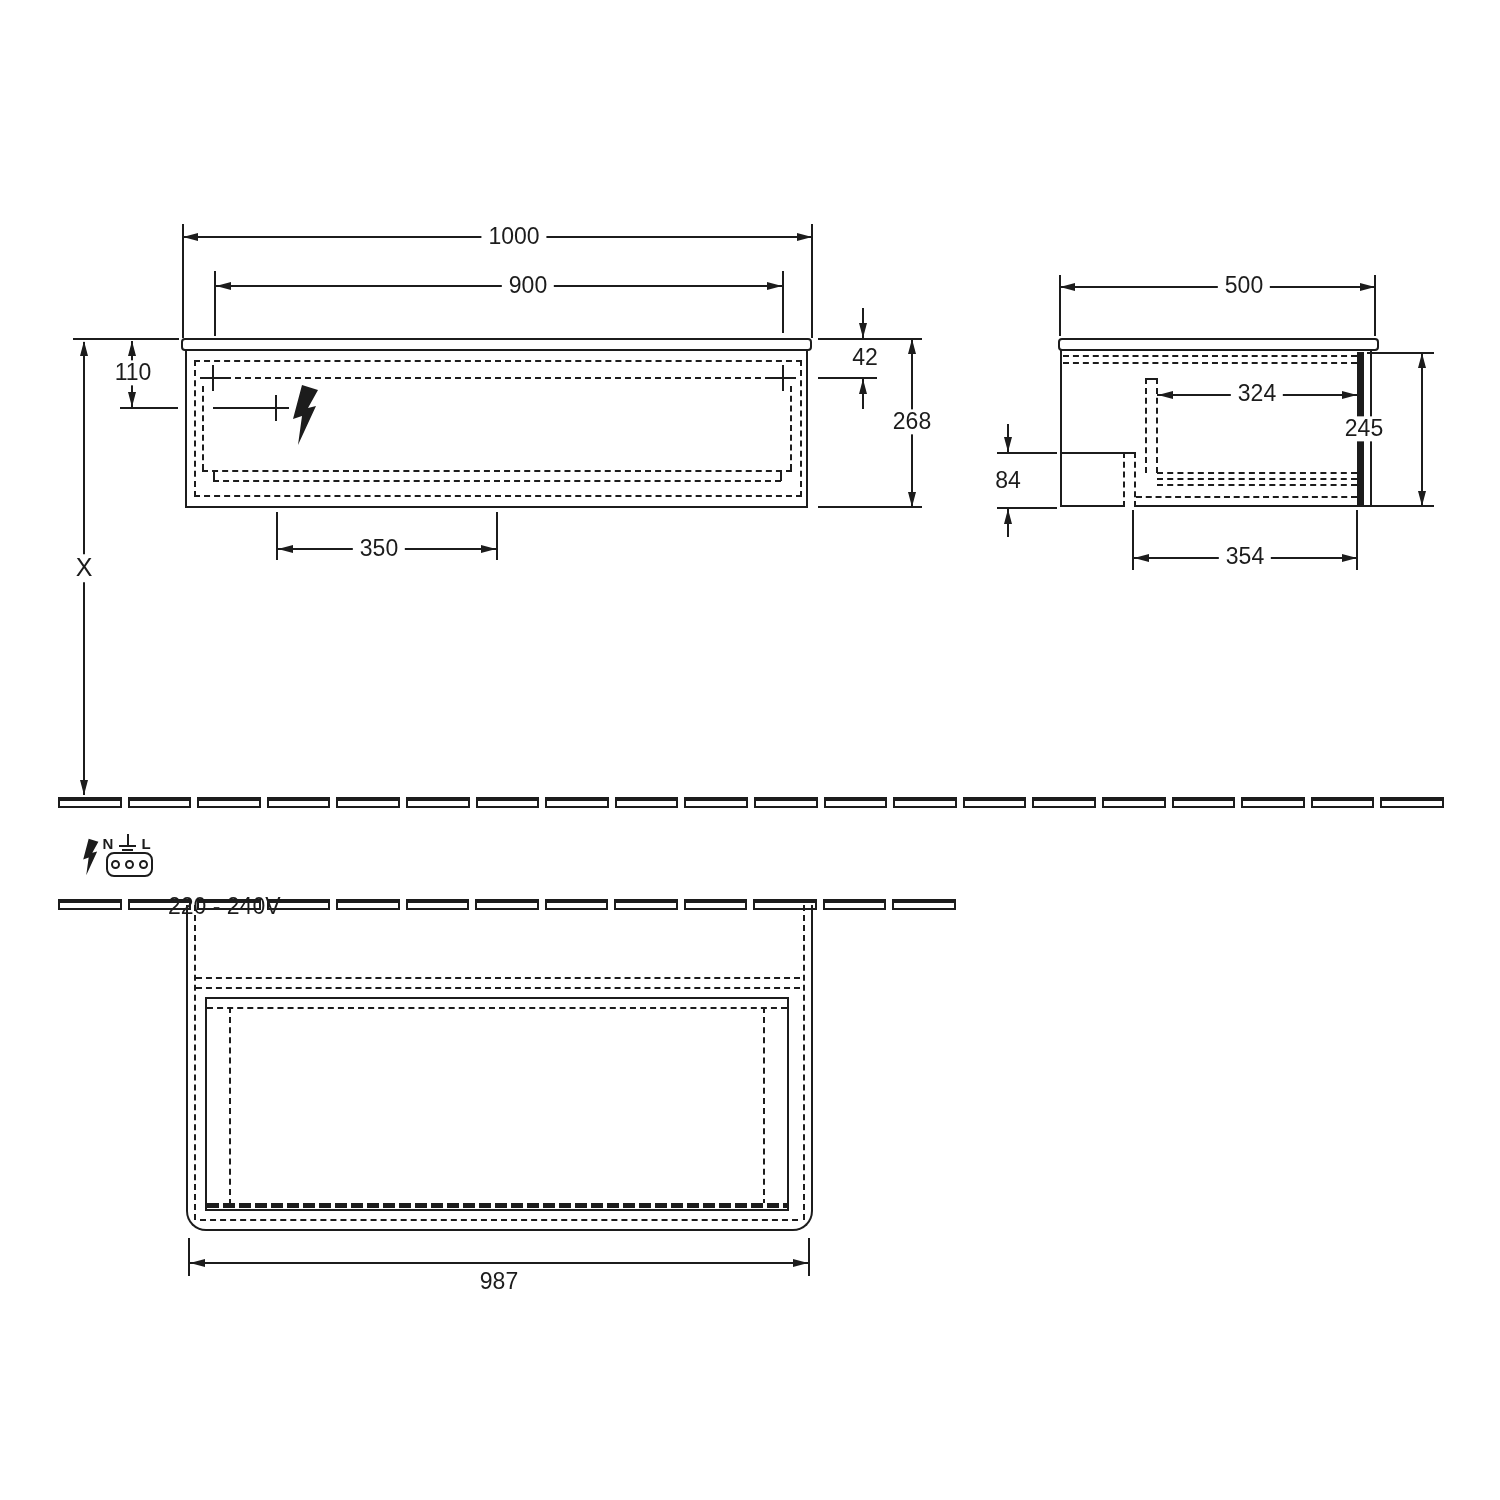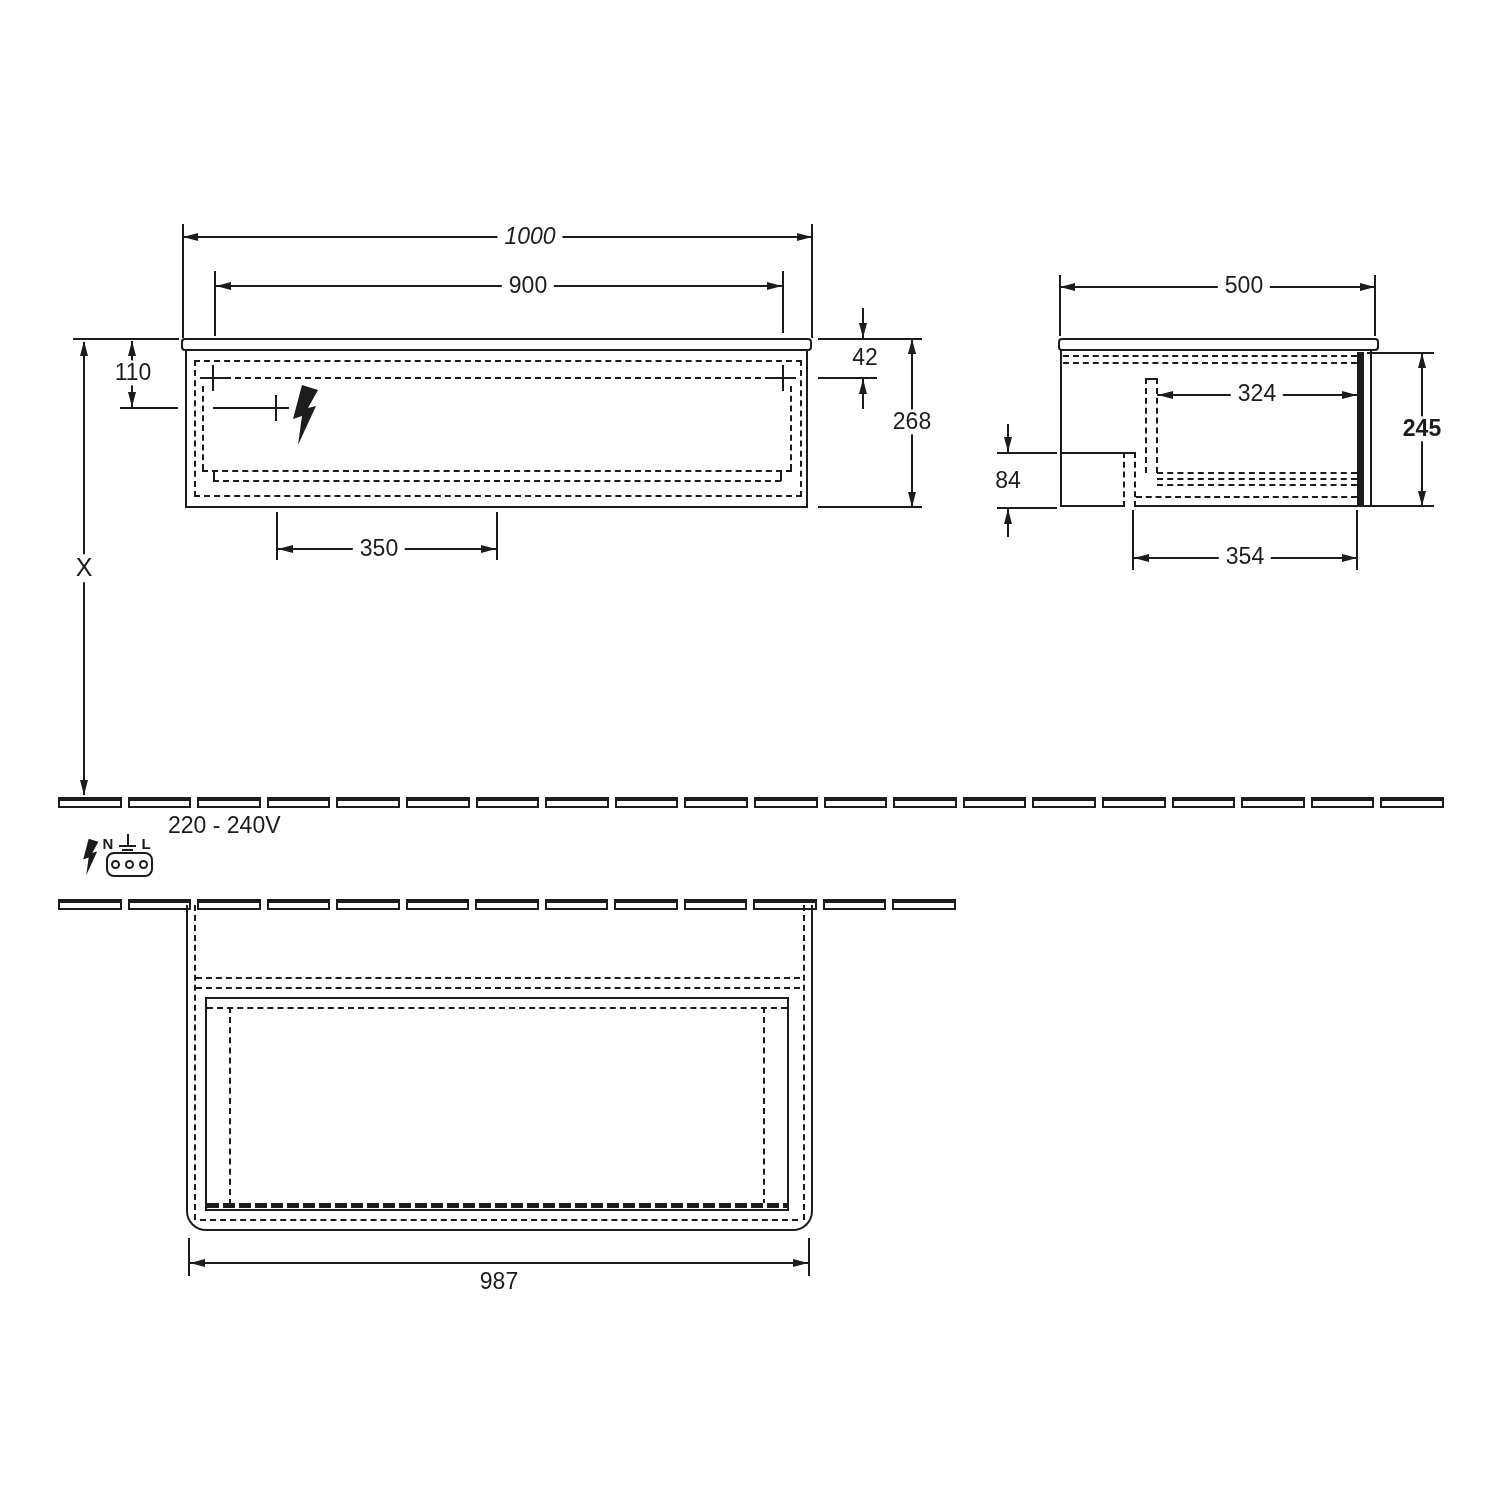--- a/index.html
+++ b/index.html
@@ -77,21 +77,21 @@
       </div>
     <svg style="position:absolute;left:291px;top:385px;" width="28" height="60" viewBox="0 0 28 60">
       <polygon points="11,0 27,5 17,23 25,21 7,60 11,31 2,34" fill="#1c1c1c"></polygon>
     </svg>
 
     <div class="s" style="left:182px;top:224px;width:2px;height:114px;"></div>
     <div class="s" style="left:811px;top:224px;width:2px;height:114px;"></div>
     <div class="s" style="left:182px;top:236px;width:631px;height:2px;"></div>
     <div class="al" style="left:183px;top:233px;"></div>
     <div class="ar" style="left:797px;top:233px;"></div>
-    <span class="dt" style="left:530px;top:237px;font-style:italic;">1000</span>
+    <span class="dt" style="left:514px;top:237px;">1000</span>
 
     <div class="s" style="left:214px;top:271px;width:2px;height:65px;"></div>
     <div class="s" style="left:782px;top:271px;width:2px;height:62px;"></div>
     <div class="s" style="left:215px;top:285px;width:568px;height:2px;"></div>
     <div class="al" style="left:216px;top:282px;"></div>
     <div class="ar" style="left:767px;top:282px;"></div>
     <span class="dt" style="left:528px;top:286px;">900</span>
 
     <div class="s" style="left:73px;top:338px;width:106px;height:2px;"></div>
     <div class="s" style="left:120px;top:407px;width:58px;height:2px;"></div>
@@ -151,21 +151,21 @@
     <div class="s" style="left:1157px;top:394px;width:200px;height:2px;"></div>
     <div class="al" style="left:1158px;top:391px;"></div>
     <div class="ar" style="left:1342px;top:391px;"></div>
     <span class="dt" style="left:1257px;top:394px;">324</span>
 
     <div class="s" style="left:1367px;top:352px;width:67px;height:2px;"></div>
     <div class="s" style="left:1367px;top:505px;width:67px;height:2px;"></div>
     <div class="s" style="left:1421px;top:353px;width:2px;height:153px;"></div>
     <div class="au" style="left:1418px;top:353px;"></div>
     <div class="ad" style="left:1418px;top:491px;"></div>
-    <span class="dt" style="left:1422px;top:429px;font-weight:bold;">245</span>
+    <span class="dt" style="left:1364px;top:429px;">245</span>
 
     <div class="s" style="left:997px;top:452px;width:60px;height:2px;"></div>
     <div class="s" style="left:997px;top:507px;width:60px;height:2px;"></div>
     <div class="s" style="left:1007px;top:424px;width:2px;height:28px;"></div>
     <div class="ad" style="left:1004px;top:437px;"></div>
     <div class="s" style="left:1007px;top:509px;width:2px;height:28px;"></div>
     <div class="au" style="left:1004px;top:509px;"></div>
     <span class="dt" style="left:1008px;top:481px;">84</span>
 
     <div class="s" style="left:1132px;top:510px;width:2px;height:60px;"></div>
@@ -223,21 +223,21 @@
     <div class="s" style="left:127px;top:834px;width:2px;height:12px;"></div>
     <div class="s" style="left:119px;top:845px;width:17px;height:2px;"></div>
     <div class="s" style="left:122px;top:849px;width:11px;height:2px;"></div>
     <div class="s" style="left:125px;top:853px;width:5px;height:2px;"></div>
     <span class="lbl" style="left:146px;top:843px;font-size:15px;font-weight:bold;">L</span>
 
     <div class="sock" style="left:106px;top:852px;width:47px;height:25px;"></div>
     <div class="pin" style="left:111px;top:860px;"></div>
     <div class="pin" style="left:125px;top:860px;"></div>
     <div class="pin" style="left:139px;top:860px;"></div>
-    <span class="lbl" style="left:168px;top:825px;transform:translate(0,-50%);font-size:23px;text-align:center;">220 - 240V</span>
+    <span class="lbl" style="left:168px;top:906px;transform:translate(0,-50%);font-size:23px;text-align:center;">220 - 240V</span>
   </div>
 
   <div class="layer">
     <div class="box" style="left:186px;top:905px;width:627px;height:326px;border-top:none;border-radius:0 0 20px 20px;background:transparent;"></div>
     <div class="dv" style="left:194px;top:905px;height:315px;"></div>
     <div class="dv" style="left:803px;top:905px;height:315px;"></div>
     <div class="dh" style="left:200px;top:1219px;width:598px;"></div>
     <div class="dh" style="left:196px;top:977px;width:604px;"></div>
     <div class="dh" style="left:196px;top:987px;width:604px;"></div>
     <div class="box" style="left:205px;top:997px;width:584px;height:214px;background:transparent;"></div>

